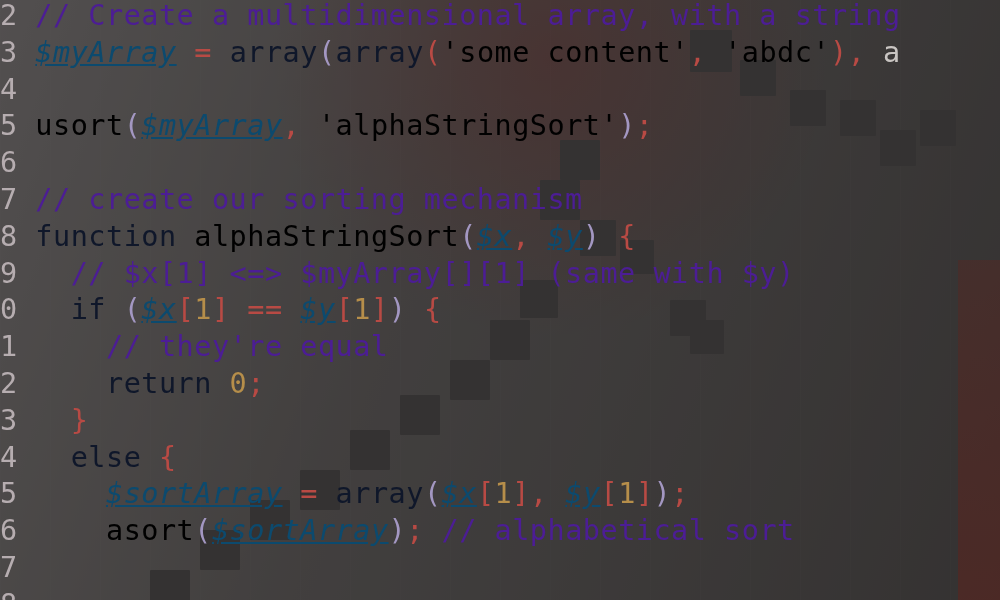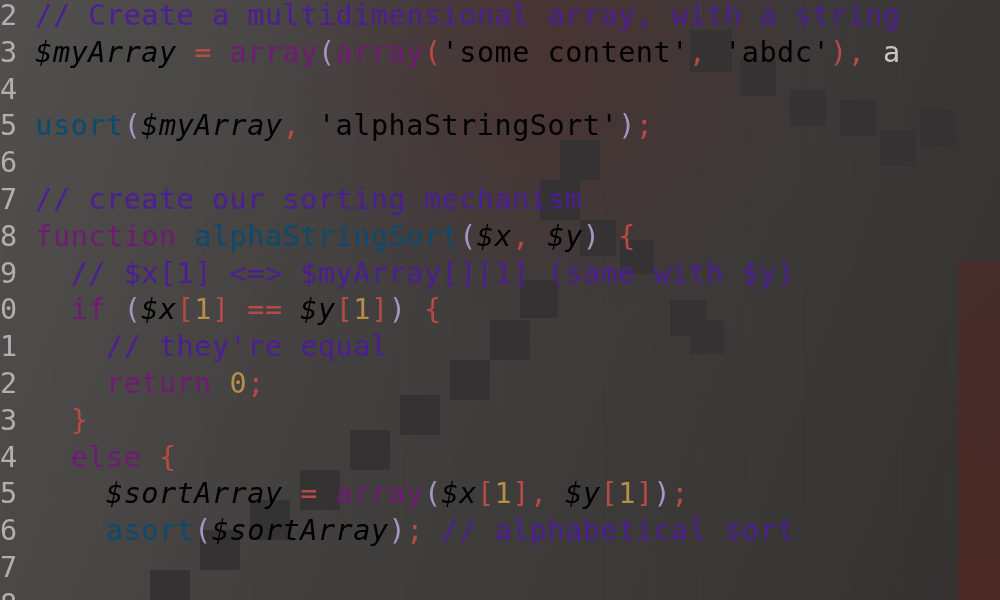--- a/index.html
+++ b/index.html
@@ -49,23 +49,23 @@
     left: 0;
     top: -2px;
     font-size: 28.5px;
     line-height: 36.8px;
     letter-spacing: 0.5px;
     white-space: pre;
     color: #c9c5c2;
   }
   .ln   { color: #b6adb0; }
   .cm   { color: #4c1d95; }  
-  .kw   { color: #701a75; }  
-  .fn   { color: #0c4a6e; }
-  .var  { color: #000000; font-style: italic; }
+  .kw   { color: #0f172a; }  
+  .fn   { color: #000000; }
+  .var  { color: #0c4a6e; font-style: italic; text-decoration: underline; }
   .op   { color: #c9c5c2; }
   .str  { color: #000000; }
   .num  { color: #b68e4a; }
   .pn   { color: #b84a44; }  
   .pn2  { color: #a397c2; }
 </style>
 </head>
 <body>
 
 <div class="backdrop"></div>

